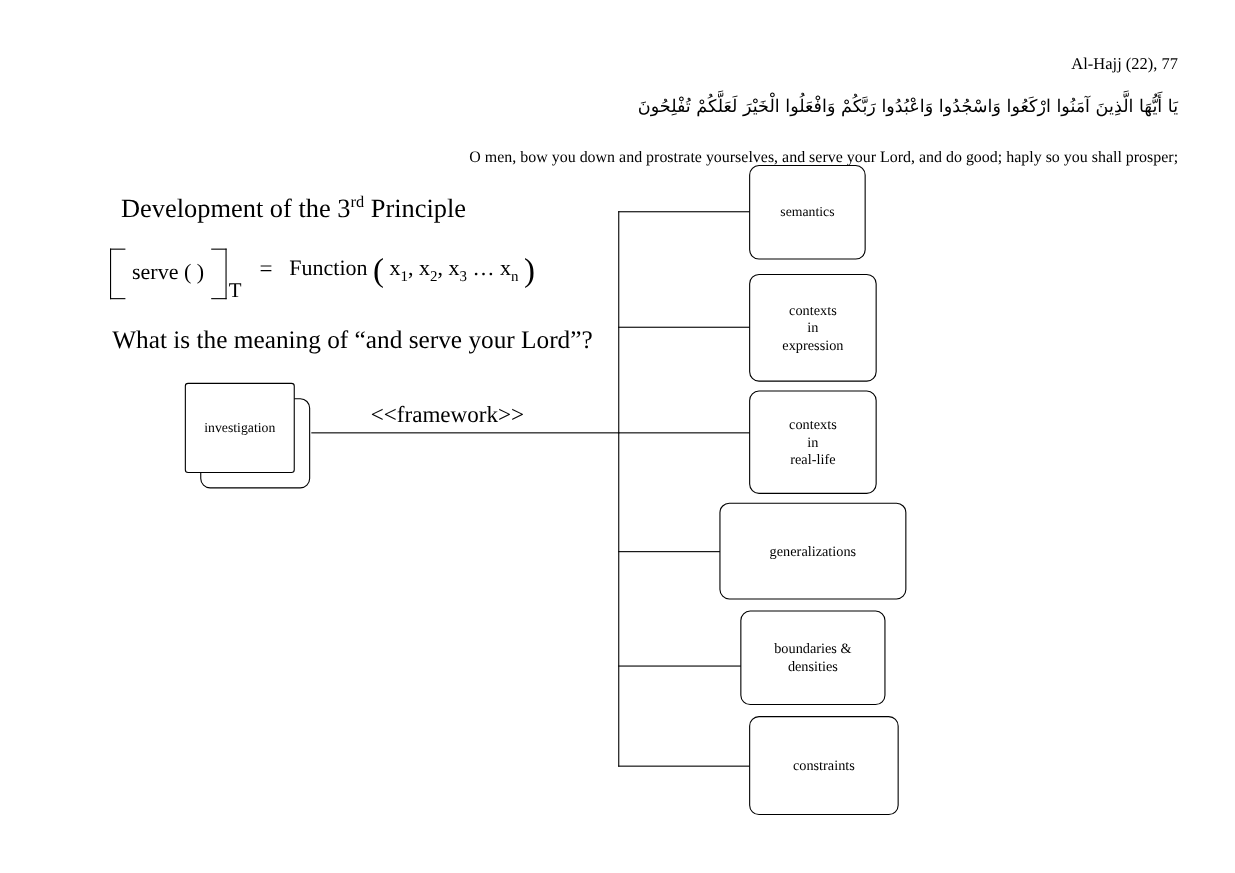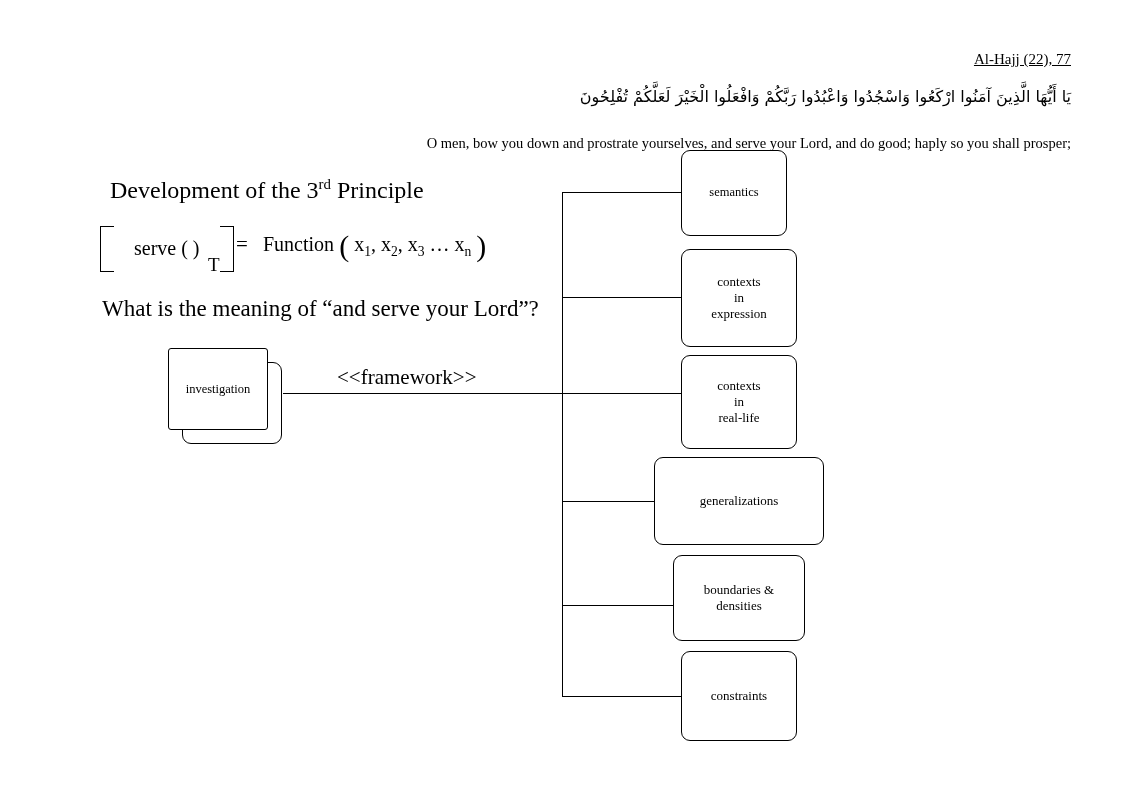--- a/index.html
+++ b/index.html
@@ -21,21 +21,20 @@
   }
 
   
   .ref-line {
     position: absolute;
     right: 52px;
     top: 50px;
     font-size: 15px;
     line-height: 18px;
     white-space: nowrap;
-    text-decoration: underline;
   }
   .arabic-line {
     position: absolute;
     right: 52px;
     top: 84px;
     width: 560px;
     text-align: right;
     direction: rtl;
     font-family: "DejaVu Sans", "Liberation Sans", sans-serif;
     font-size: 16px;
@@ -77,21 +76,21 @@
   .formula-row {
     display: flex;
     align-items: center;
     height: 44px;
   }
   .bracketed {
     position: relative;
     display: inline-flex;
     align-items: center;
     height: 44px;
-    padding: 0 28px;
+    padding: 0 14px;
   }
   .bracketed::before,
   .bracketed::after {
     content: "";
     position: absolute;
     top: 0;
     width: 13px;
     height: 100%;
     border-top: 1.4px solid #000;
     border-bottom: 1.4px solid #000;
@@ -288,17 +287,17 @@
 
   <div class="node normal" style="left:654px; top:457px; width:170px; height:88px;">
     <span class="label">generalizations</span>
   </div>
 
   <div class="node normal" style="left:673px; top:555px; width:132px; height:86px;">
     <span class="label">boundaries &amp;
 densities</span>
   </div>
 
-  <div class="node normal" style="left:681px; top:651px; width:116px; height:90px;">
+  <div class="node normal" style="left:681px; top:651px; width:136px; height:90px;">
     <span class="label">constraints</span>
   </div>
 
 </div>
 
 </body></html>

